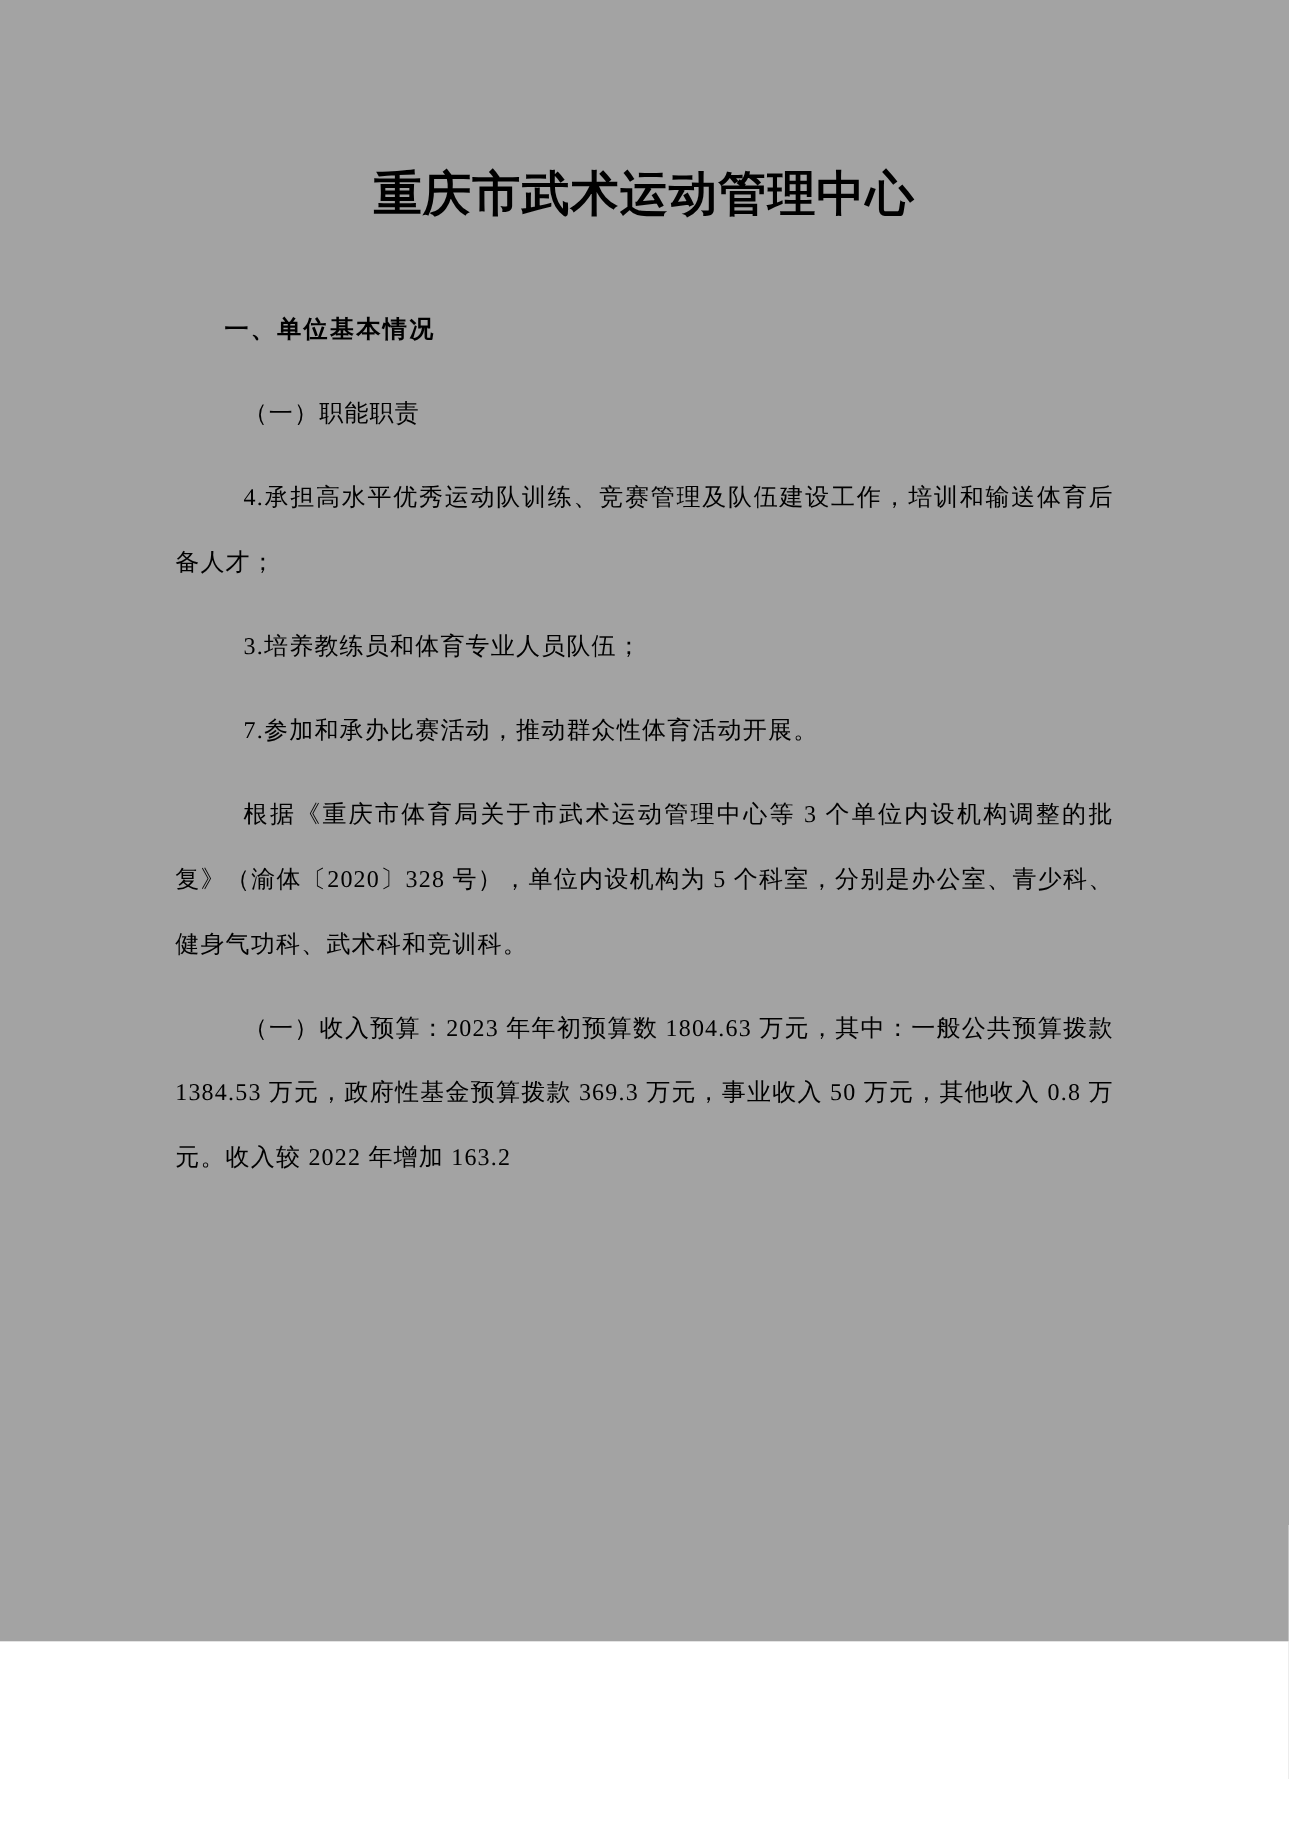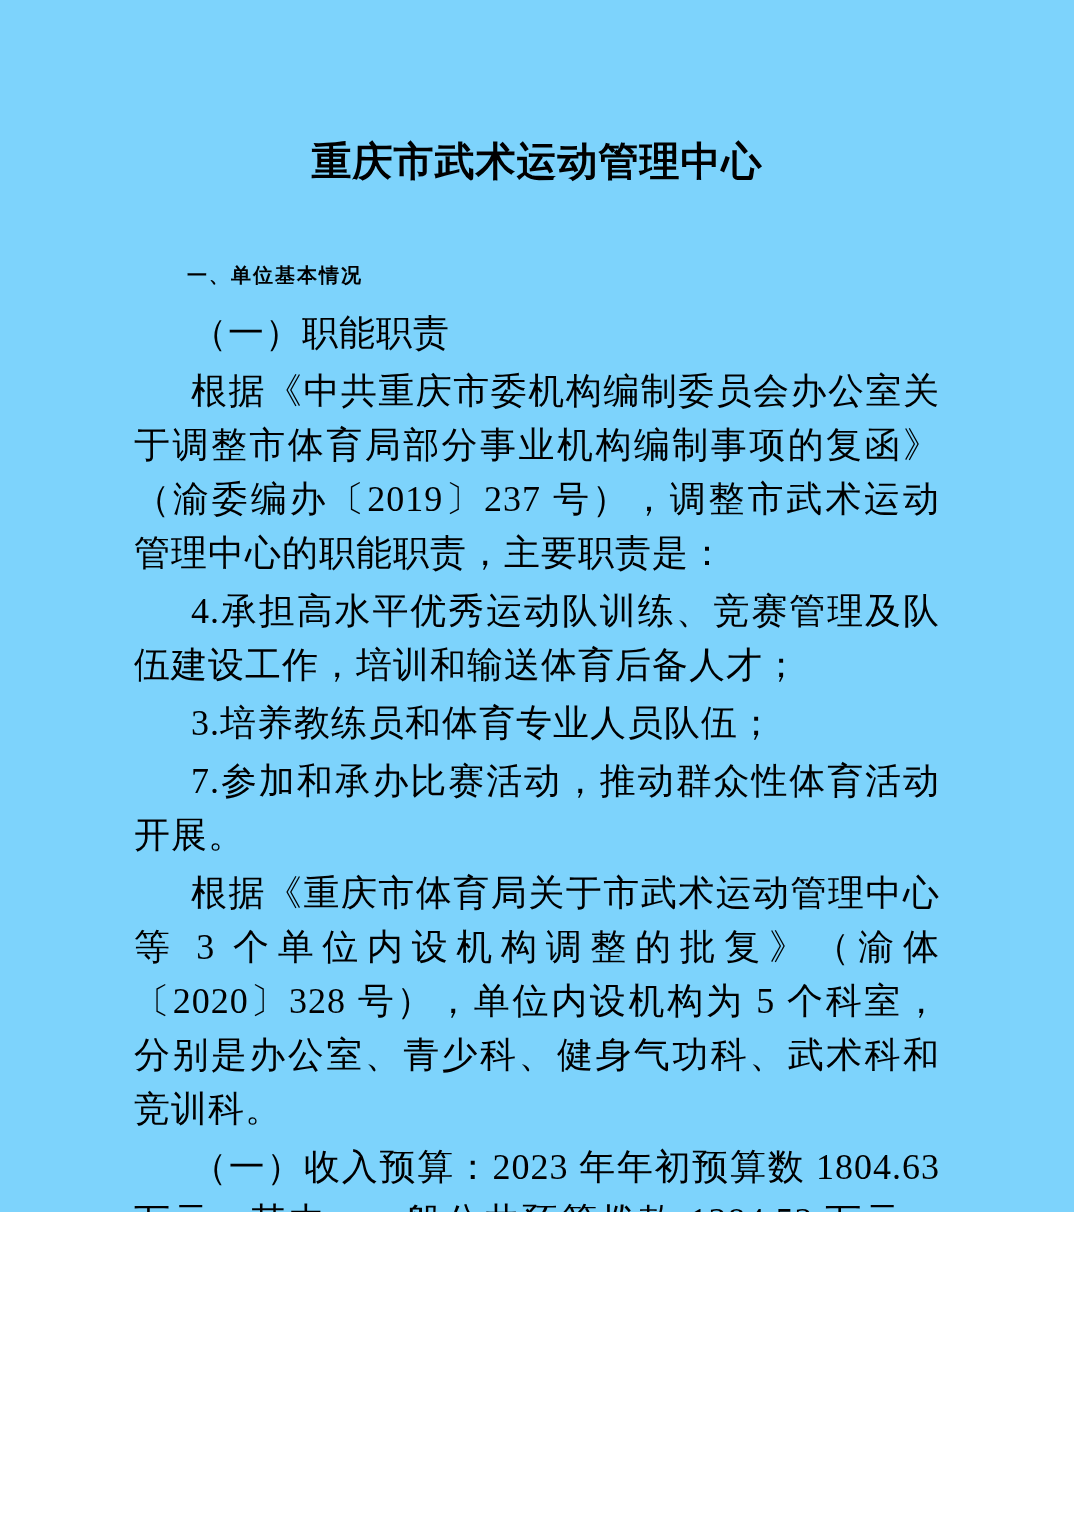--- a/index.html
+++ b/index.html
@@ -3,22 +3,22 @@
 <meta charset="utf-8">
 <style>
   html, body {
     margin: 0;
     padding: 0;
     background: #ffffff;
   }
   .page {
     position: relative;
     width: 1074px;
-    height: 1212px;
-    background: #7dd3fc;
+    height: 1368px;
+    background: #a3a3a3;
     overflow: hidden;
   }
   .doc {
     position: absolute;
     left: 130px;
     top: 134px;
     width: 814px;
     color: #000000;
   }
   
@@ -41,42 +41,41 @@
     text-indent: 57px;
     margin: 0;
   }
   .h-black.first {
     margin-top: 58px;
   }
   
   .para {
     font-family: "Liberation Serif", serif;
     font-weight: normal;
-    font-size: 36px;
+    font-size: 20px;
     line-height: 54px;
     letter-spacing: 1px;
     text-align: justify;
     text-justify: inter-character;
     text-indent: 57px;
-    margin: 4px;
+    margin: 16px;
   }
 </style>
 </head>
 <body>
 
 <div class="page">
   <div class="doc">
 
     <div class="doc-title">重庆市武术运动管理中心</div>
 
     <div class="h-black first">一、单位基本情况</div>
 
     <p class="para">（一）职能职责</p>
 
-    <p class="para">根据《中共重庆市委机构编制委员会办公室关于调整市体育局部分事业机构编制事项的复函》（渝委编办〔2019〕237 号），调整市武术运动管理中心的职能职责，主要职责是：</p>
 
 
     <p class="para">4.承担高水平优秀运动队训练、竞赛管理及队伍建设工作，培训和输送体育后备人才；</p>
 
     <p class="para">3.培养教练员和体育专业人员队伍；</p>
 
     <p class="para">7.参加和承办比赛活动，推动群众性体育活动开展。</p>
 
 
     <p class="para">根据《重庆市体育局关于市武术运动管理中心等 3 个单位内设机构调整的批复》（渝体〔2020〕328 号），单位内设机构为 5 个科室，分别是办公室、青少科、健身气功科、武术科和竞训科。</p>

